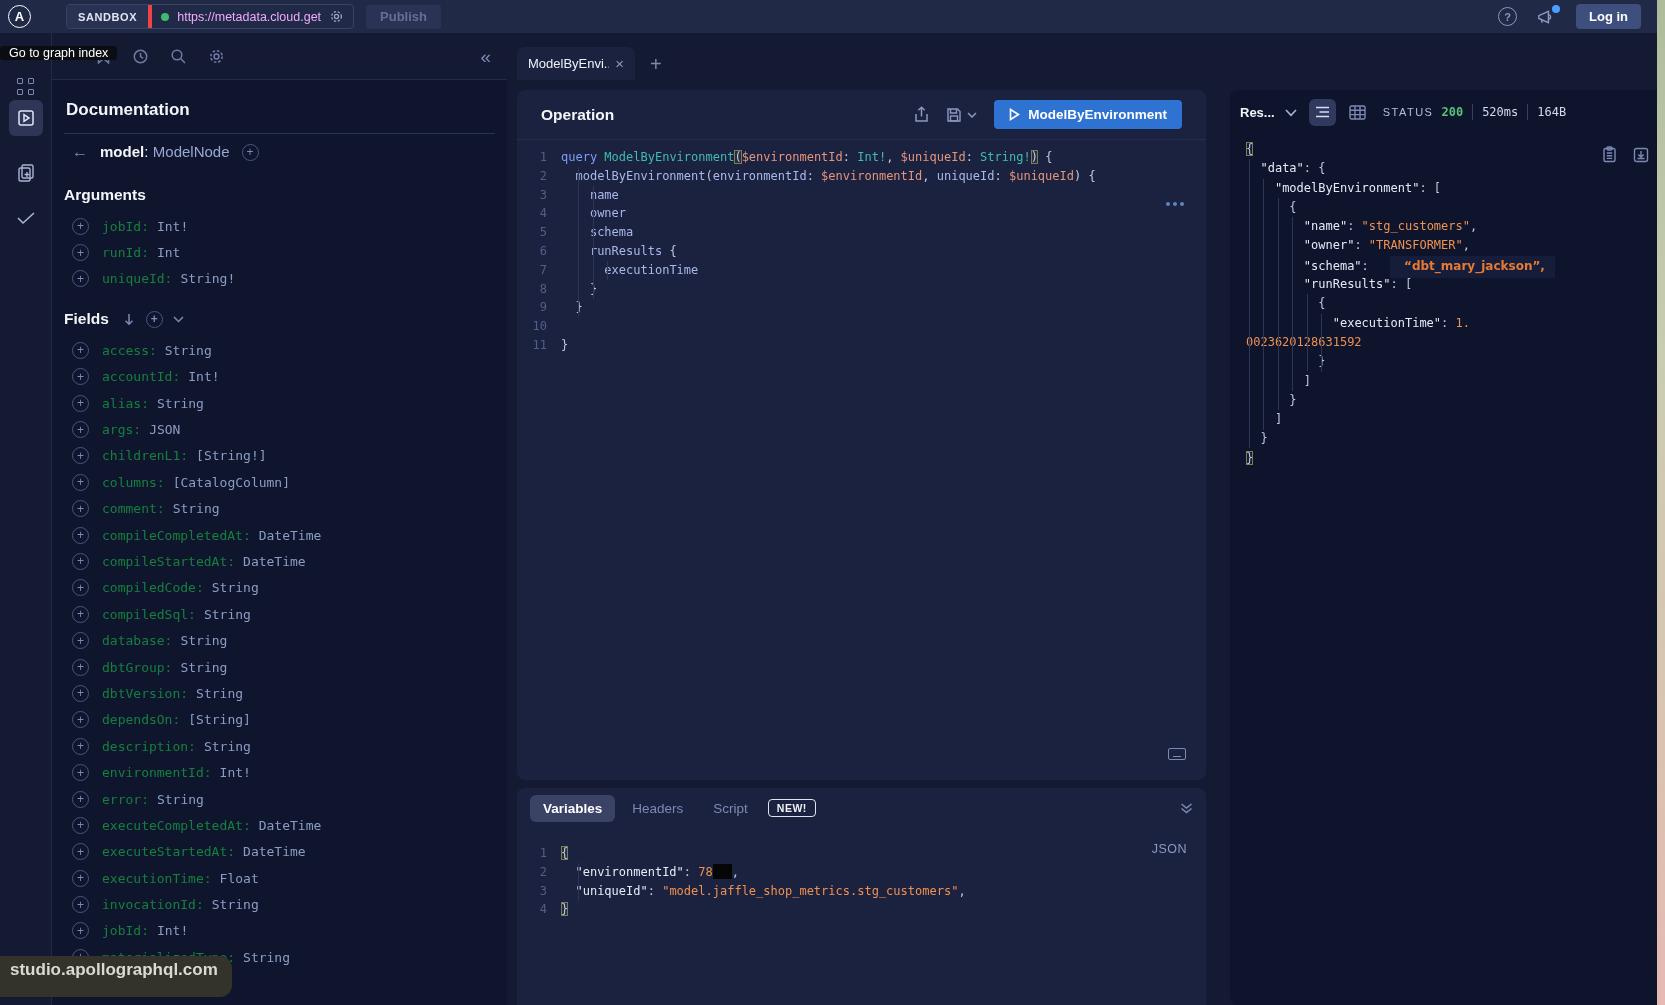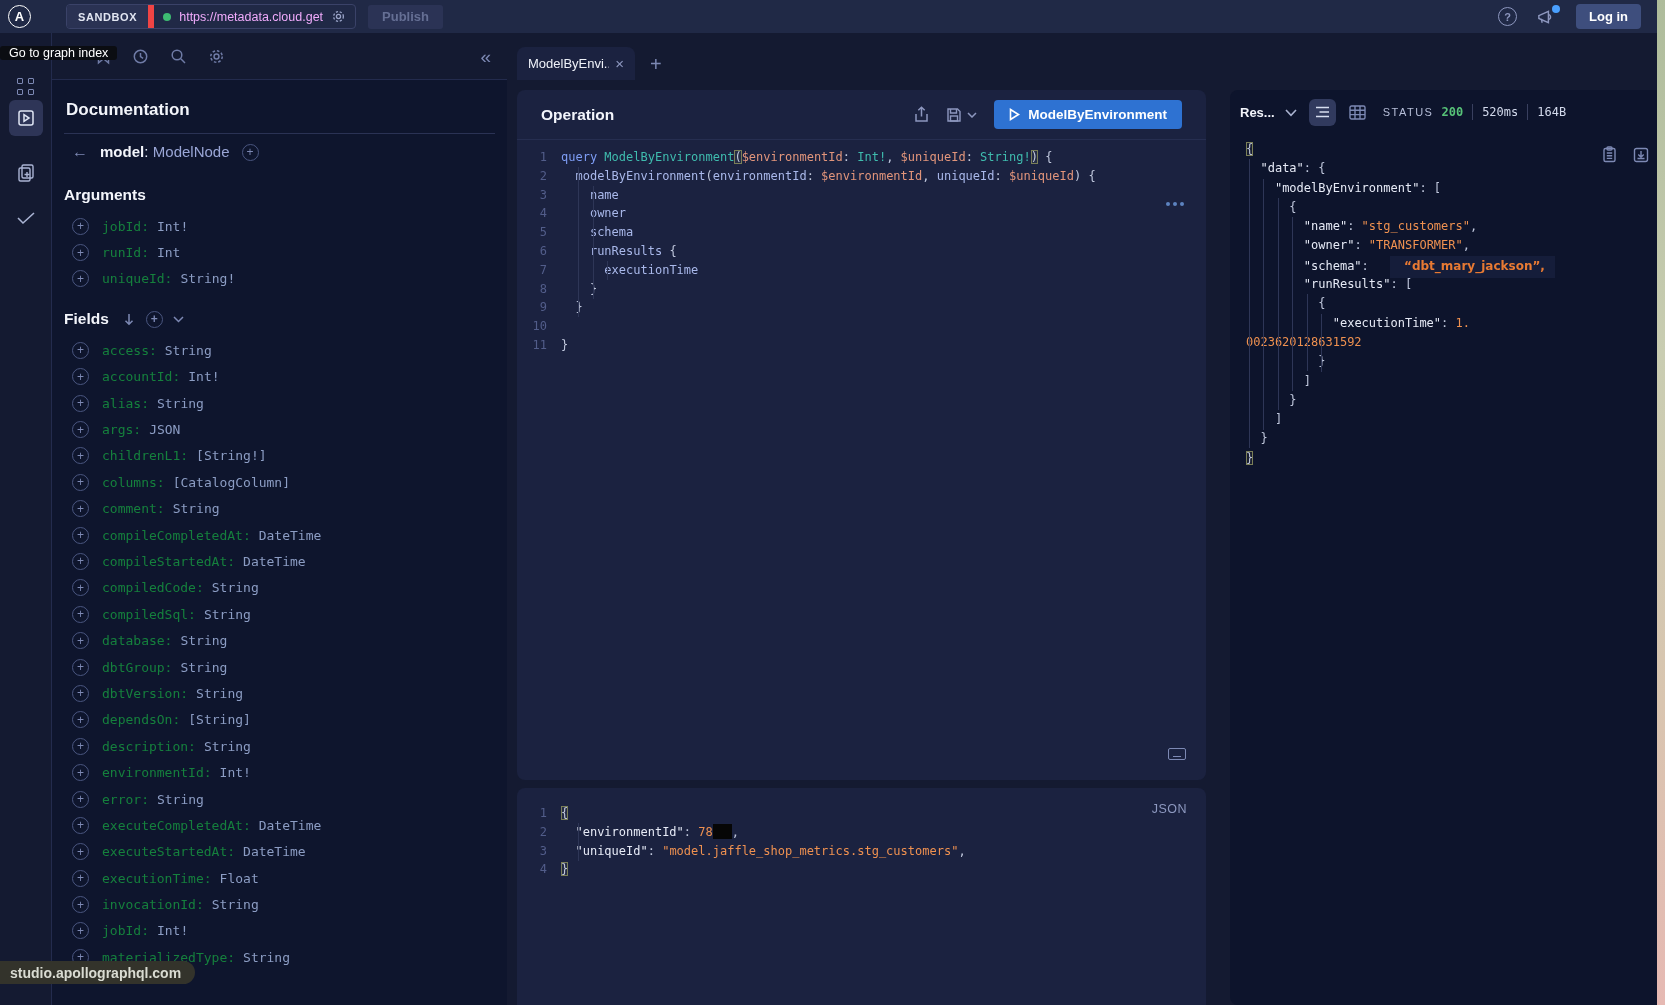--- a/index.html
+++ b/index.html
@@ -6,21 +6,21 @@
   html,body { background:#0b1020; }
   .screen{ position:relative; width:1665px; height:1005px; overflow:hidden;
     background:#141a31; font-family:"Liberation Sans",sans-serif; color:#e7ebf5; }
 
   
   .topbar{ height:33px; background:#202946; display:flex; align-items:center; padding:0 8px; position:relative; z-index:6; }
   .logo{ width:23px;height:23px; border:1.7px solid #fff; border-radius:50%; display:flex; align-items:center; justify-content:center;
     font-size:13px; font-weight:700; color:#fff; margin-right:35px; }
   .url-group{ display:flex; align-items:stretch; height:25px; border:1px solid #3a4268; border-radius:4px; overflow:hidden; }
   .sandbox-chip{ background:#2a3253; display:flex; align-items:center; padding:0 11px; font-size:11px; font-weight:700;
-    letter-spacing:.6px; color:#e2e6f2; border-right:6px solid #ef4444; }
+    letter-spacing:.6px; color:#e2e6f2; border-right:4px solid #ef4444; }
   .url-box{ display:flex; align-items:center; gap:8px; padding:0 9px; font-size:12.5px; color:#f0abfc; }
   .green-dot{ width:8px;height:8px;border-radius:50%;background:#3dbb72; flex:none; }
   .icon{ color:#98a2c6; display:inline-flex; align-items:center; justify-content:center; }
   .publish{ margin-left:12px; height:24px; padding:0 14px; background:#2b3355; border-radius:3px;
     color:#656f94; font-size:13px; font-weight:700; display:flex; align-items:center; }
   .topbar-right{ margin-left:auto; display:flex; align-items:center; gap:19px; margin-right:16px; }
   .help-circle{ width:19px;height:19px;border:1.5px solid #8d97bf;border-radius:50%;display:flex;align-items:center;justify-content:center;
     font-size:11px;font-weight:700;color:#8d97bf; }
   .megaphone-wrap{ position:relative; }
   .notif-dot{ position:absolute; top:-3px; right:-3px; width:8px; height:8px; border-radius:50%; background:#4aa0ff; }
@@ -120,22 +120,22 @@
   .table-ic{ margin-left:13px; color:#7d89b4; }
   .status-group{ margin-left:17px; display:flex; align-items:center; font-family:"DejaVu Sans Mono",monospace; }
   .status-label{ font-size:11px; letter-spacing:1.5px; color:#b6bed8; font-family:"Liberation Sans",sans-serif; }
   .status-code{ margin-left:8px; font-size:12px; font-weight:700; color:#57c278; }
   .sep{ width:1px; height:16px; background:#39405f; margin:0 9px; }
   .meta-val{ font-size:12px; color:#d3daec; }
   .resp-body{ position:relative; padding:6px 0 0 16px; font-family:"DejaVu Sans Mono",monospace; font-size:12px; line-height:19.3px; color:#c7cede; }
   .rl{ white-space:pre; height:19.3px; }
   .resp-actions{ position:absolute; top:56px; right:14px; display:flex; gap:16px; color:#7d89b4; }
 
-  .status-pill{ position:absolute; left:0; bottom:21px; background:#33332b; color:#d9dbd2; font-size:14px; font-weight:700;
-    padding:4px 14px 3px 10px; border-radius:0 12px 12px 0; z-index:9; }
+  .status-pill{ position:absolute; left:0; bottom:8px; background:#33332b; color:#d9dbd2; font-size:17px; font-weight:700;
+    padding:4px 14px 17px 10px; border-radius:0 12px 12px 0; z-index:9; }
   svg{ display:block; }
 </style>
 </head>
 <body>
 
 <div class="screen">
 
   <div class="topbar">
     <div class="logo">
         <span>A</span>
@@ -491,20 +491,32 @@
                   <span class="ct"></span>
                 </div>
                 <div class="cl">
                   <span class="ln">11</span>
                   <span class="ct"><span class="tk-p">}</span></span>
                 </div>
               </div>
           </div>
 
           <div class="var-card">
+            <div class="var-tabs">
+              <div class="vtab-active">Variables</div>
+              <div class="vtab">Headers</div>
+              <div class="vtab">Script</div>
+              <div class="new-badge">NEW!</div>
+              <div class="var-collapse">
+                <svg width="13" height="11" viewBox="0 0 13 11" fill="none" stroke="#7d89b4" stroke-width="1.5">
+                    <path d="M1.5 1 L6.5 5 L11.5 1"></path>
+                    <path d="M1.5 5.5 L6.5 9.5 L11.5 5.5"></path>
+                  </svg>
+              </div>
+            </div>
             <div class="var-body" id="var-editor">
               <div class="json-label">JSON</div>
               <div class="gd" style="left:61px; top:35px; height:38px;"></div>
             <div class="cl">
                   <span class="ln">1</span>
                   <span class="ct"><span class="tk-bx">{</span></span>
                 </div>
                 <div class="cl">
                   <span class="ln">2</span>
                   <span class="ct"><span class="tk-p">  </span><span class="tk-key">"environmentId"</span><span class="tk-p">: </span><span class="tk-num">78</span><span class="tk-red"></span><span class="tk-p">,</span></span>

